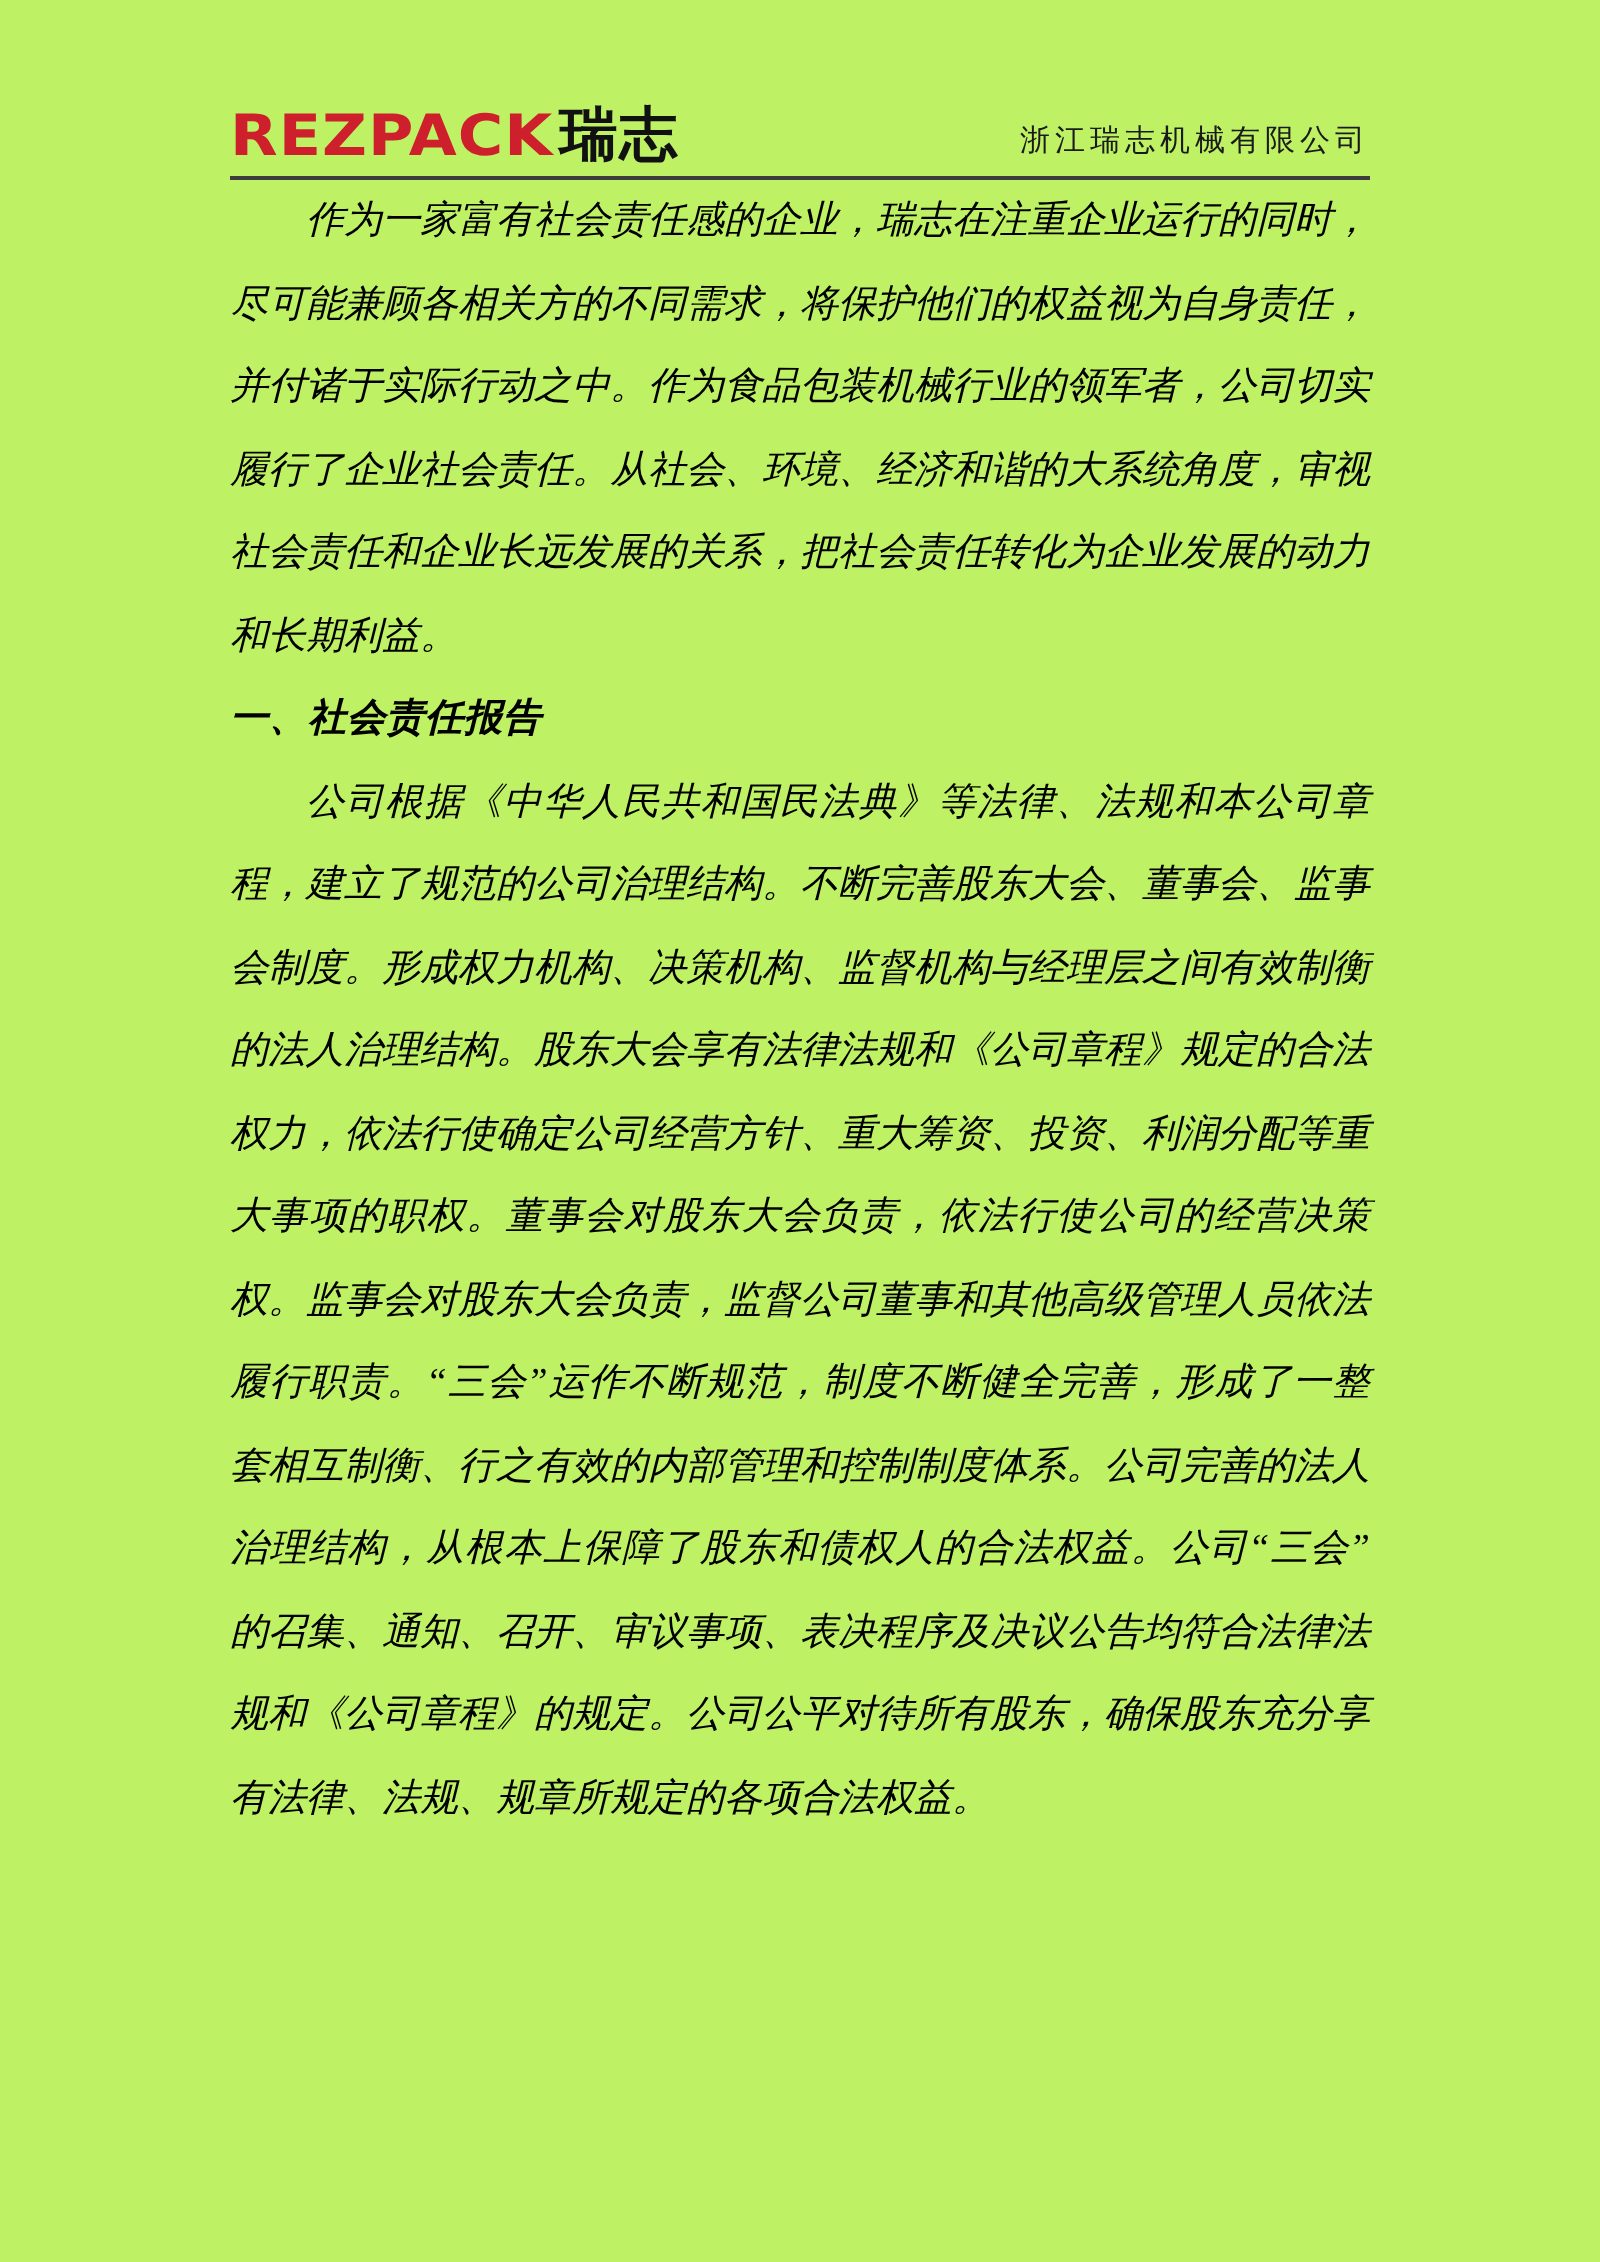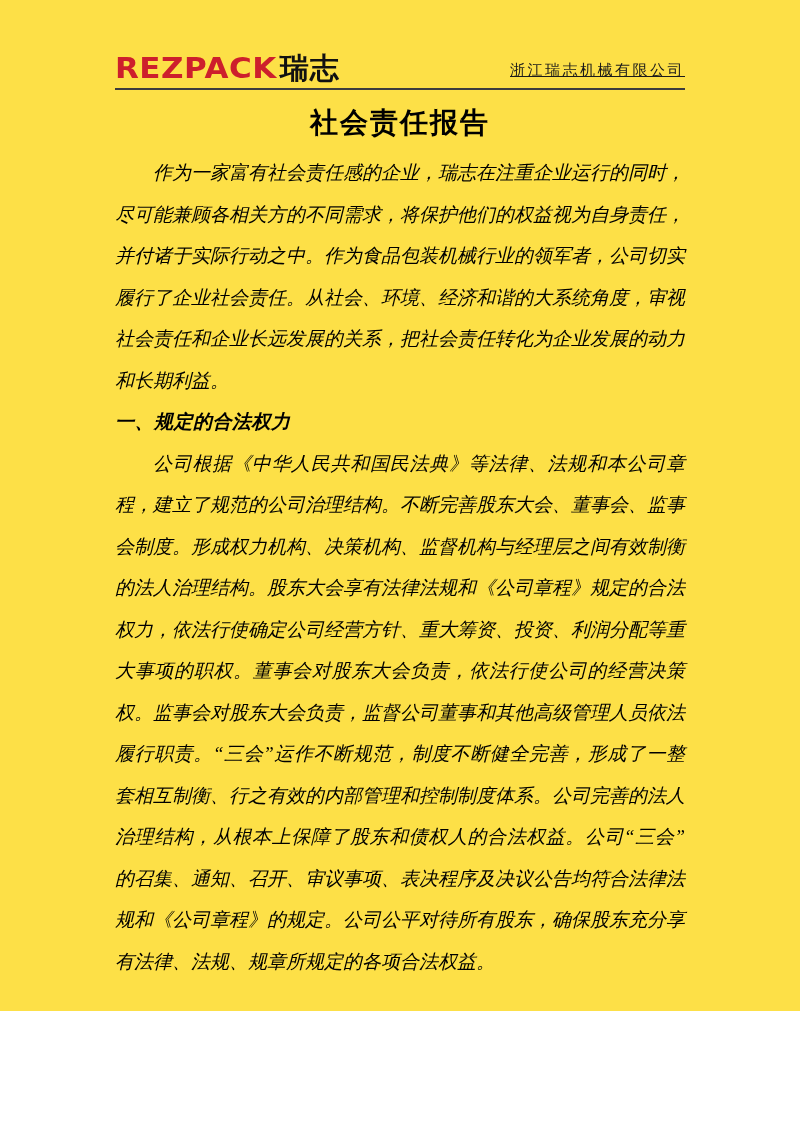--- a/index.html
+++ b/index.html
@@ -3,23 +3,23 @@
 <meta charset="utf-8">
 <style>
   html, body {
     margin: 0;
     padding: 0;
     background: #ffffff;
   }
   .page {
     position: relative;
     width: 800px;
-    height: 1011px;
+    height: 1131px;
     margin: 0 auto;
-    background: #fde047;
+    background: #bef264;
     color: #000000;
     font-family: "Liberation Serif", "DejaVu Serif", serif;
     overflow: hidden;
     box-sizing: border-box;
   }
   
   .header {
     margin: 0 115px;
     padding-top: 52px;
   }
@@ -53,21 +53,20 @@
     margin-left: 3px;
     letter-spacing: 1px;
     text-align: center;
   }
   .company-name {
     font-size: 15px;
     letter-spacing: 2.5px;
     color: #1a1a1a;
     padding-bottom: 3px;
     white-space: nowrap;
-    text-decoration: underline;
   }
   
   .doc-title {
     margin: 15px 115px 11px;
     text-align: center;
     font-size: 28px;
     font-weight: bold;
     letter-spacing: 2px;
     line-height: 36px;
   }
@@ -101,23 +100,22 @@
   <header class="header">
     <div class="header-row">
       <div class="logo">
         <span class="logo-en" style="color: rgb(205, 31, 44);">REZPACK</span>
         <span class="logo-cn">瑞志</span>
       </div>
       <div class="company-name">浙江瑞志机械有限公司</div>
     </div>
   </header>
 
-  <h1 class="doc-title">社会责任报告</h1>
 
   <main class="doc-body">
     <p class="body-para">作为一家富有社会责任感的企业，瑞志在注重企业运行的同时，尽可能兼顾各相关方的不同需求，将保护他们的权益视为自身责任，并付诸于实际行动之中。作为食品包装机械行业的领军者，公司切实履行了企业社会责任。从社会、环境、经济和谐的大系统角度，审视社会责任和企业长远发展的关系，把社会责任转化为企业发展的动力和长期利益。</p>
 
-    <h2 class="section-heading">一、规定的合法权力</h2>
+    <h2 class="section-heading">一、社会责任报告</h2>
 
     <p class="body-para">公司根据《中华人民共和国民法典》等法律、法规和本公司章程，建立了规范的公司治理结构。不断完善股东大会、董事会、监事会制度。形成权力机构、决策机构、监督机构与经理层之间有效制衡的法人治理结构。股东大会享有法律法规和《公司章程》规定的合法权力，依法行使确定公司经营方针、重大筹资、投资、利润分配等重大事项的职权。董事会对股东大会负责，依法行使公司的经营决策权。监事会对股东大会负责，监督公司董事和其他高级管理人员依法履行职责。“三会”运作不断规范，制度不断健全完善，形成了一整套相互制衡、行之有效的内部管理和控制制度体系。公司完善的法人治理结构，从根本上保障了股东和债权人的合法权益。公司“三会”的召集、通知、召开、审议事项、表决程序及决议公告均符合法律法规和《公司章程》的规定。公司公平对待所有股东，确保股东充分享有法律、法规、规章所规定的各项合法权益。</p>
   </main>
 
 </div>
 
 </body></html>

